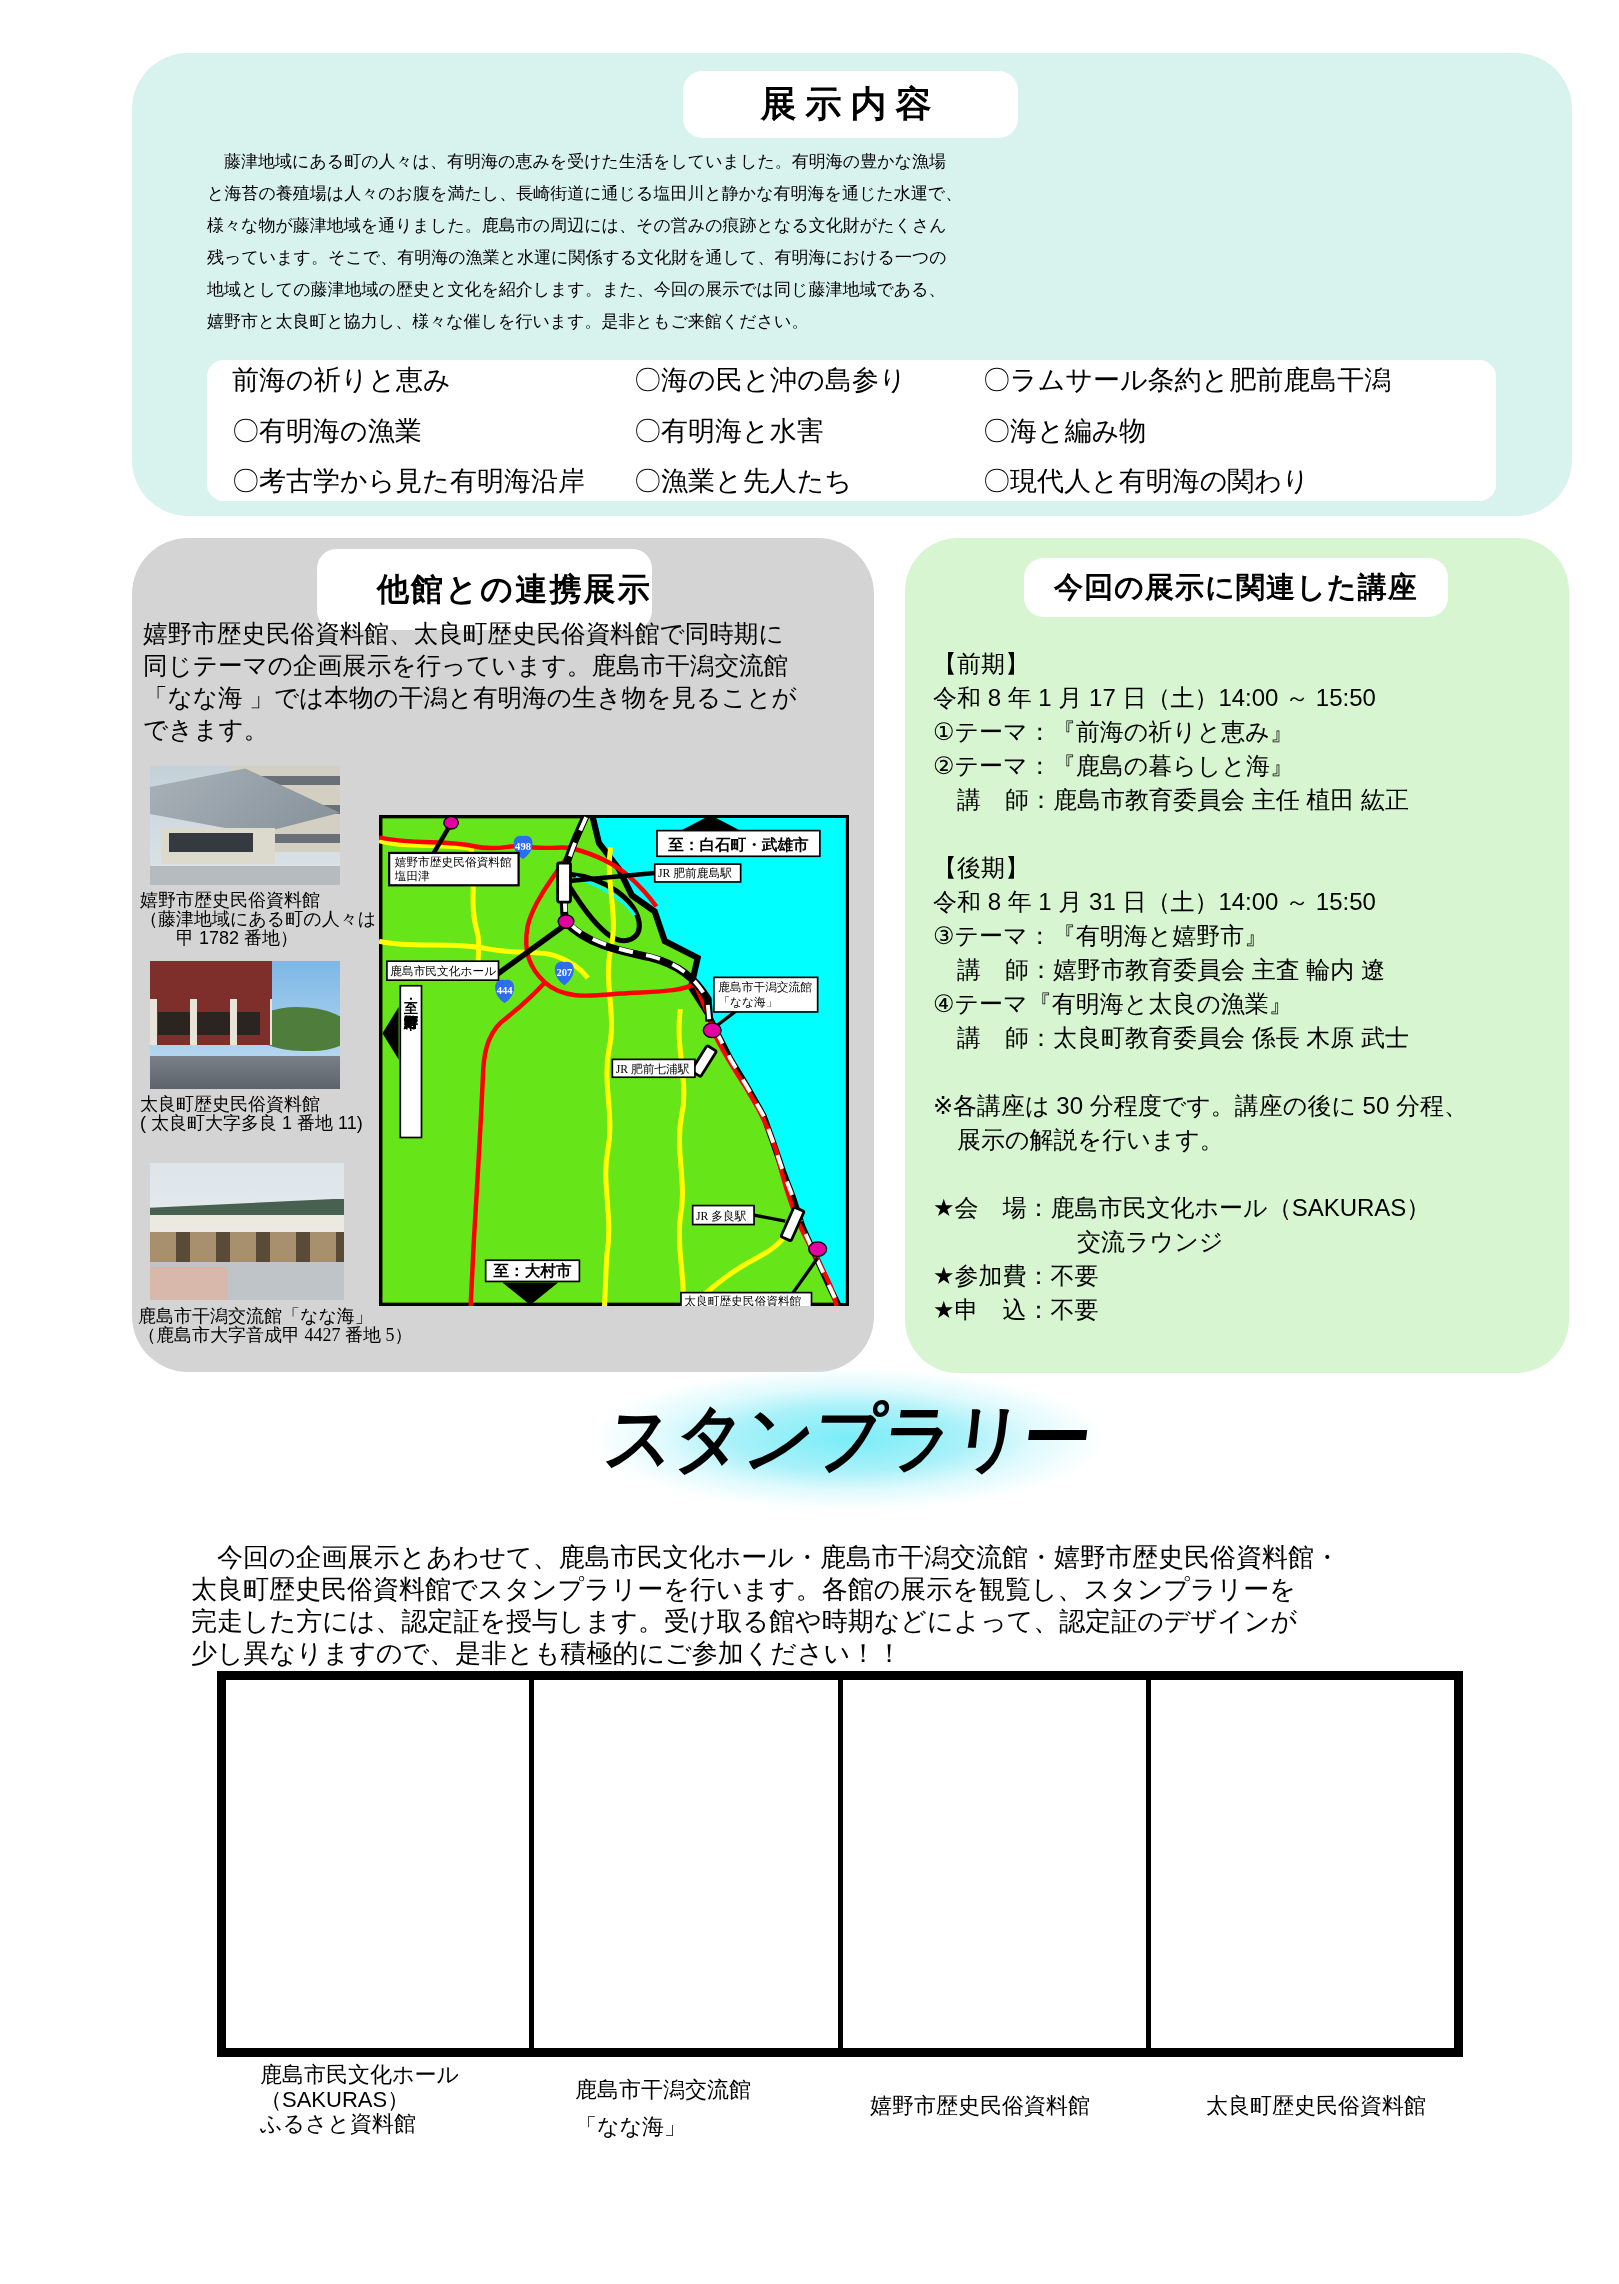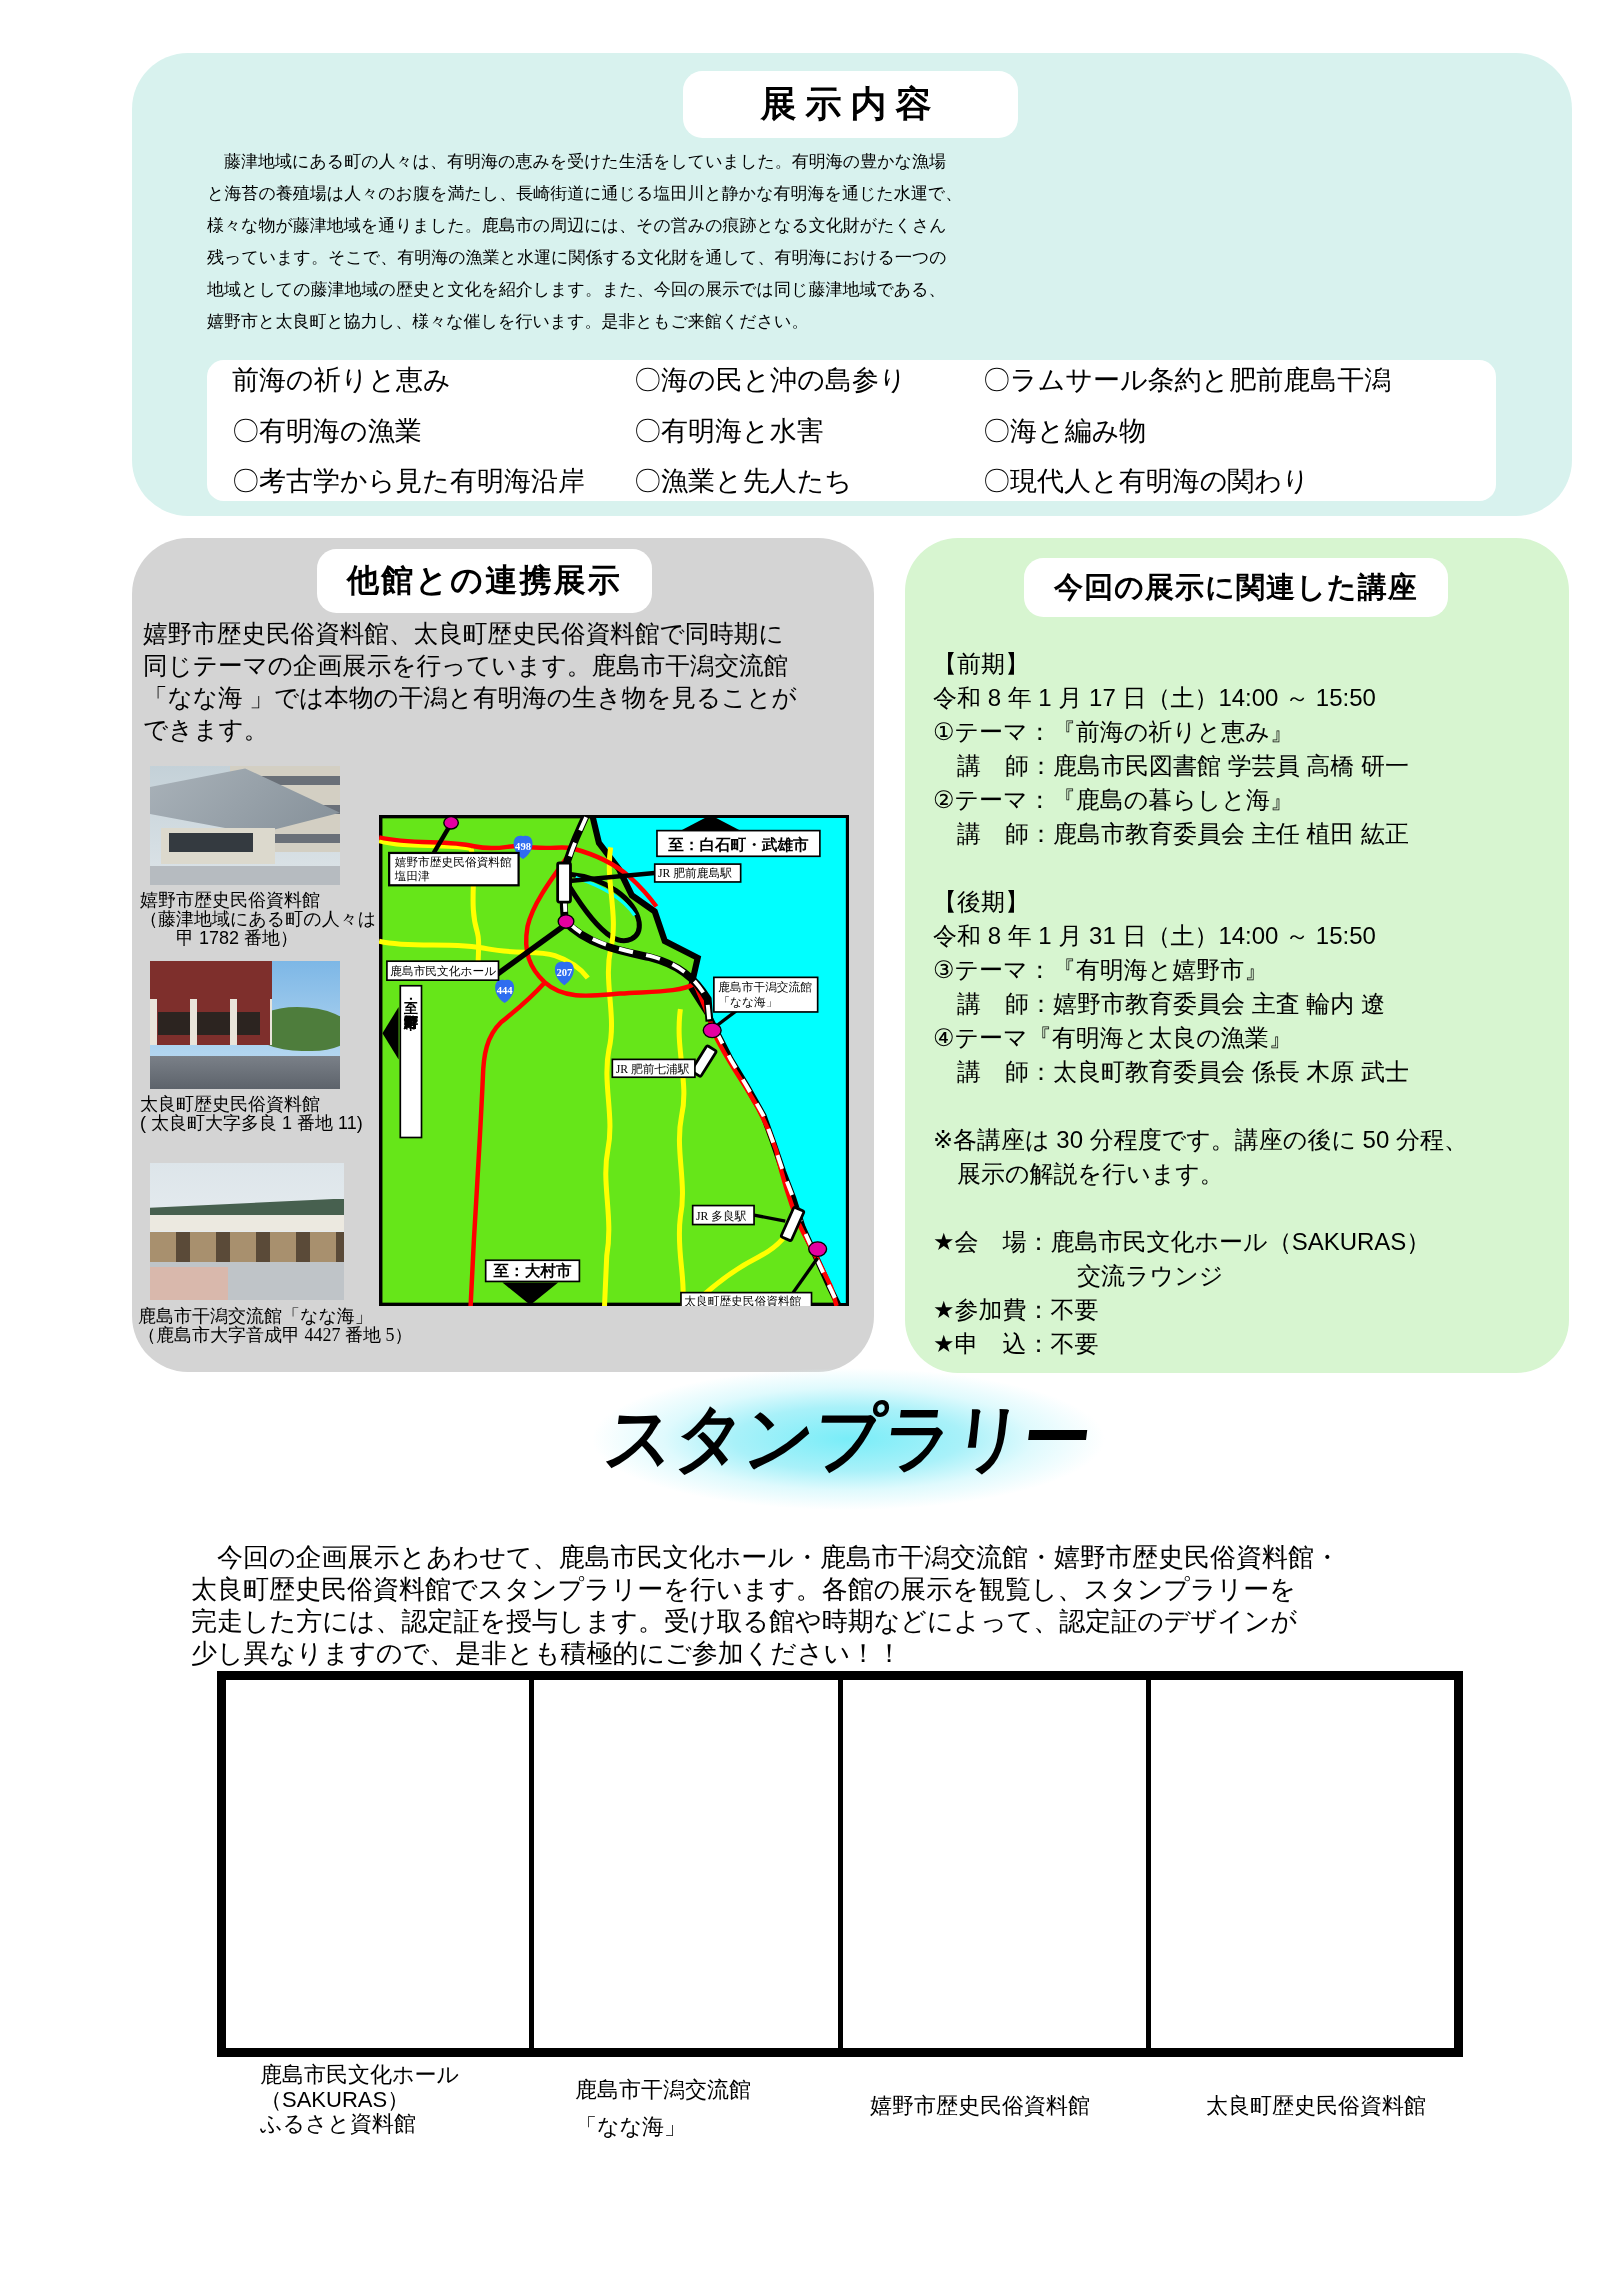--- a/index.html
+++ b/index.html
@@ -14,21 +14,21 @@
 
   
   .panel{position:absolute;}
   .panel-exhibit{left:92px;top:53px;width:1440px;height:463px;background:#d8f2ee;border-radius:56px;}
   .panel-collab{left:92px;top:538px;width:742px;height:834px;background:#d4d4d4;border-radius:56px;}
   .panel-lecture{left:865px;top:538px;width:664px;height:835px;background:#d7f5d0;border-radius:53px;}
 
   
   .hbox{position:absolute;background:#ffffff;border-radius:19.5px;display:flex;align-items:center;justify-content:center;}
   .hbox-exhibit{left:643px;top:71px;width:335px;height:67px;}
-  .hbox-collab{left:277px;top:549px;width:335px;height:64px;}
+  .hbox-collab{left:277px;top:549px;width:335px;height:81px;justify-content:flex-end;}
   .hbox-lecture{left:984px;top:558px;width:424px;height:59px;}
   .htext{font-family:var(--serif);font-weight:bold;}
   .h-exhibit{font-size:36px;letter-spacing:9px;}
   .h-collab{font-size:32px;letter-spacing:2.2px;}
   .h-lecture{font-size:29px;letter-spacing:1.1px;}
 
   
   .para{position:absolute;font-size:17px;line-height:32px;}
   .para-exhibit{left:167px;top:146px;width:1300px;}
   .para-collab{left:103px;top:618px;width:725px;font-size:24.6px;}
@@ -285,21 +285,20 @@
   </div>
 
   <div class="panel panel-lecture"></div>
   <div class="hbox hbox-lecture">
     <span class="htext h-lecture">今回の展示に関連した講座</span>
   </div>
   <div class="lecture">
     <div class="tline">【前期】</div>
     <div class="tline">令和 8 年 1 月 17 日（土）14:00 ～ 15:50</div>
     <div class="tline">①テーマ：『前海の祈りと恵み』</div>
-    <div class="tline">　講　師：鹿島市民図書館 学芸員 高橋 研一</div>
     <div class="tline">②テーマ：『鹿島の暮らしと海』</div>
     <div class="tline">　講　師：鹿島市教育委員会 主任 植田 紘正</div>
     <div class="tline gap">【後期】</div>
     <div class="tline">令和 8 年 1 月 31 日（土）14:00 ～ 15:50</div>
     <div class="tline">③テーマ：『有明海と嬉野市』</div>
     <div class="tline">　講　師：嬉野市教育委員会 主査 輪内 遼</div>
     <div class="tline">④テーマ『有明海と太良の漁業』</div>
     <div class="tline">　講　師：太良町教育委員会 係長 木原 武士</div>
     <div class="tline gap">※各講座は 30 分程度です。講座の後に 50 分程、</div>
     <div class="tline">　展示の解説を行います。</div>

